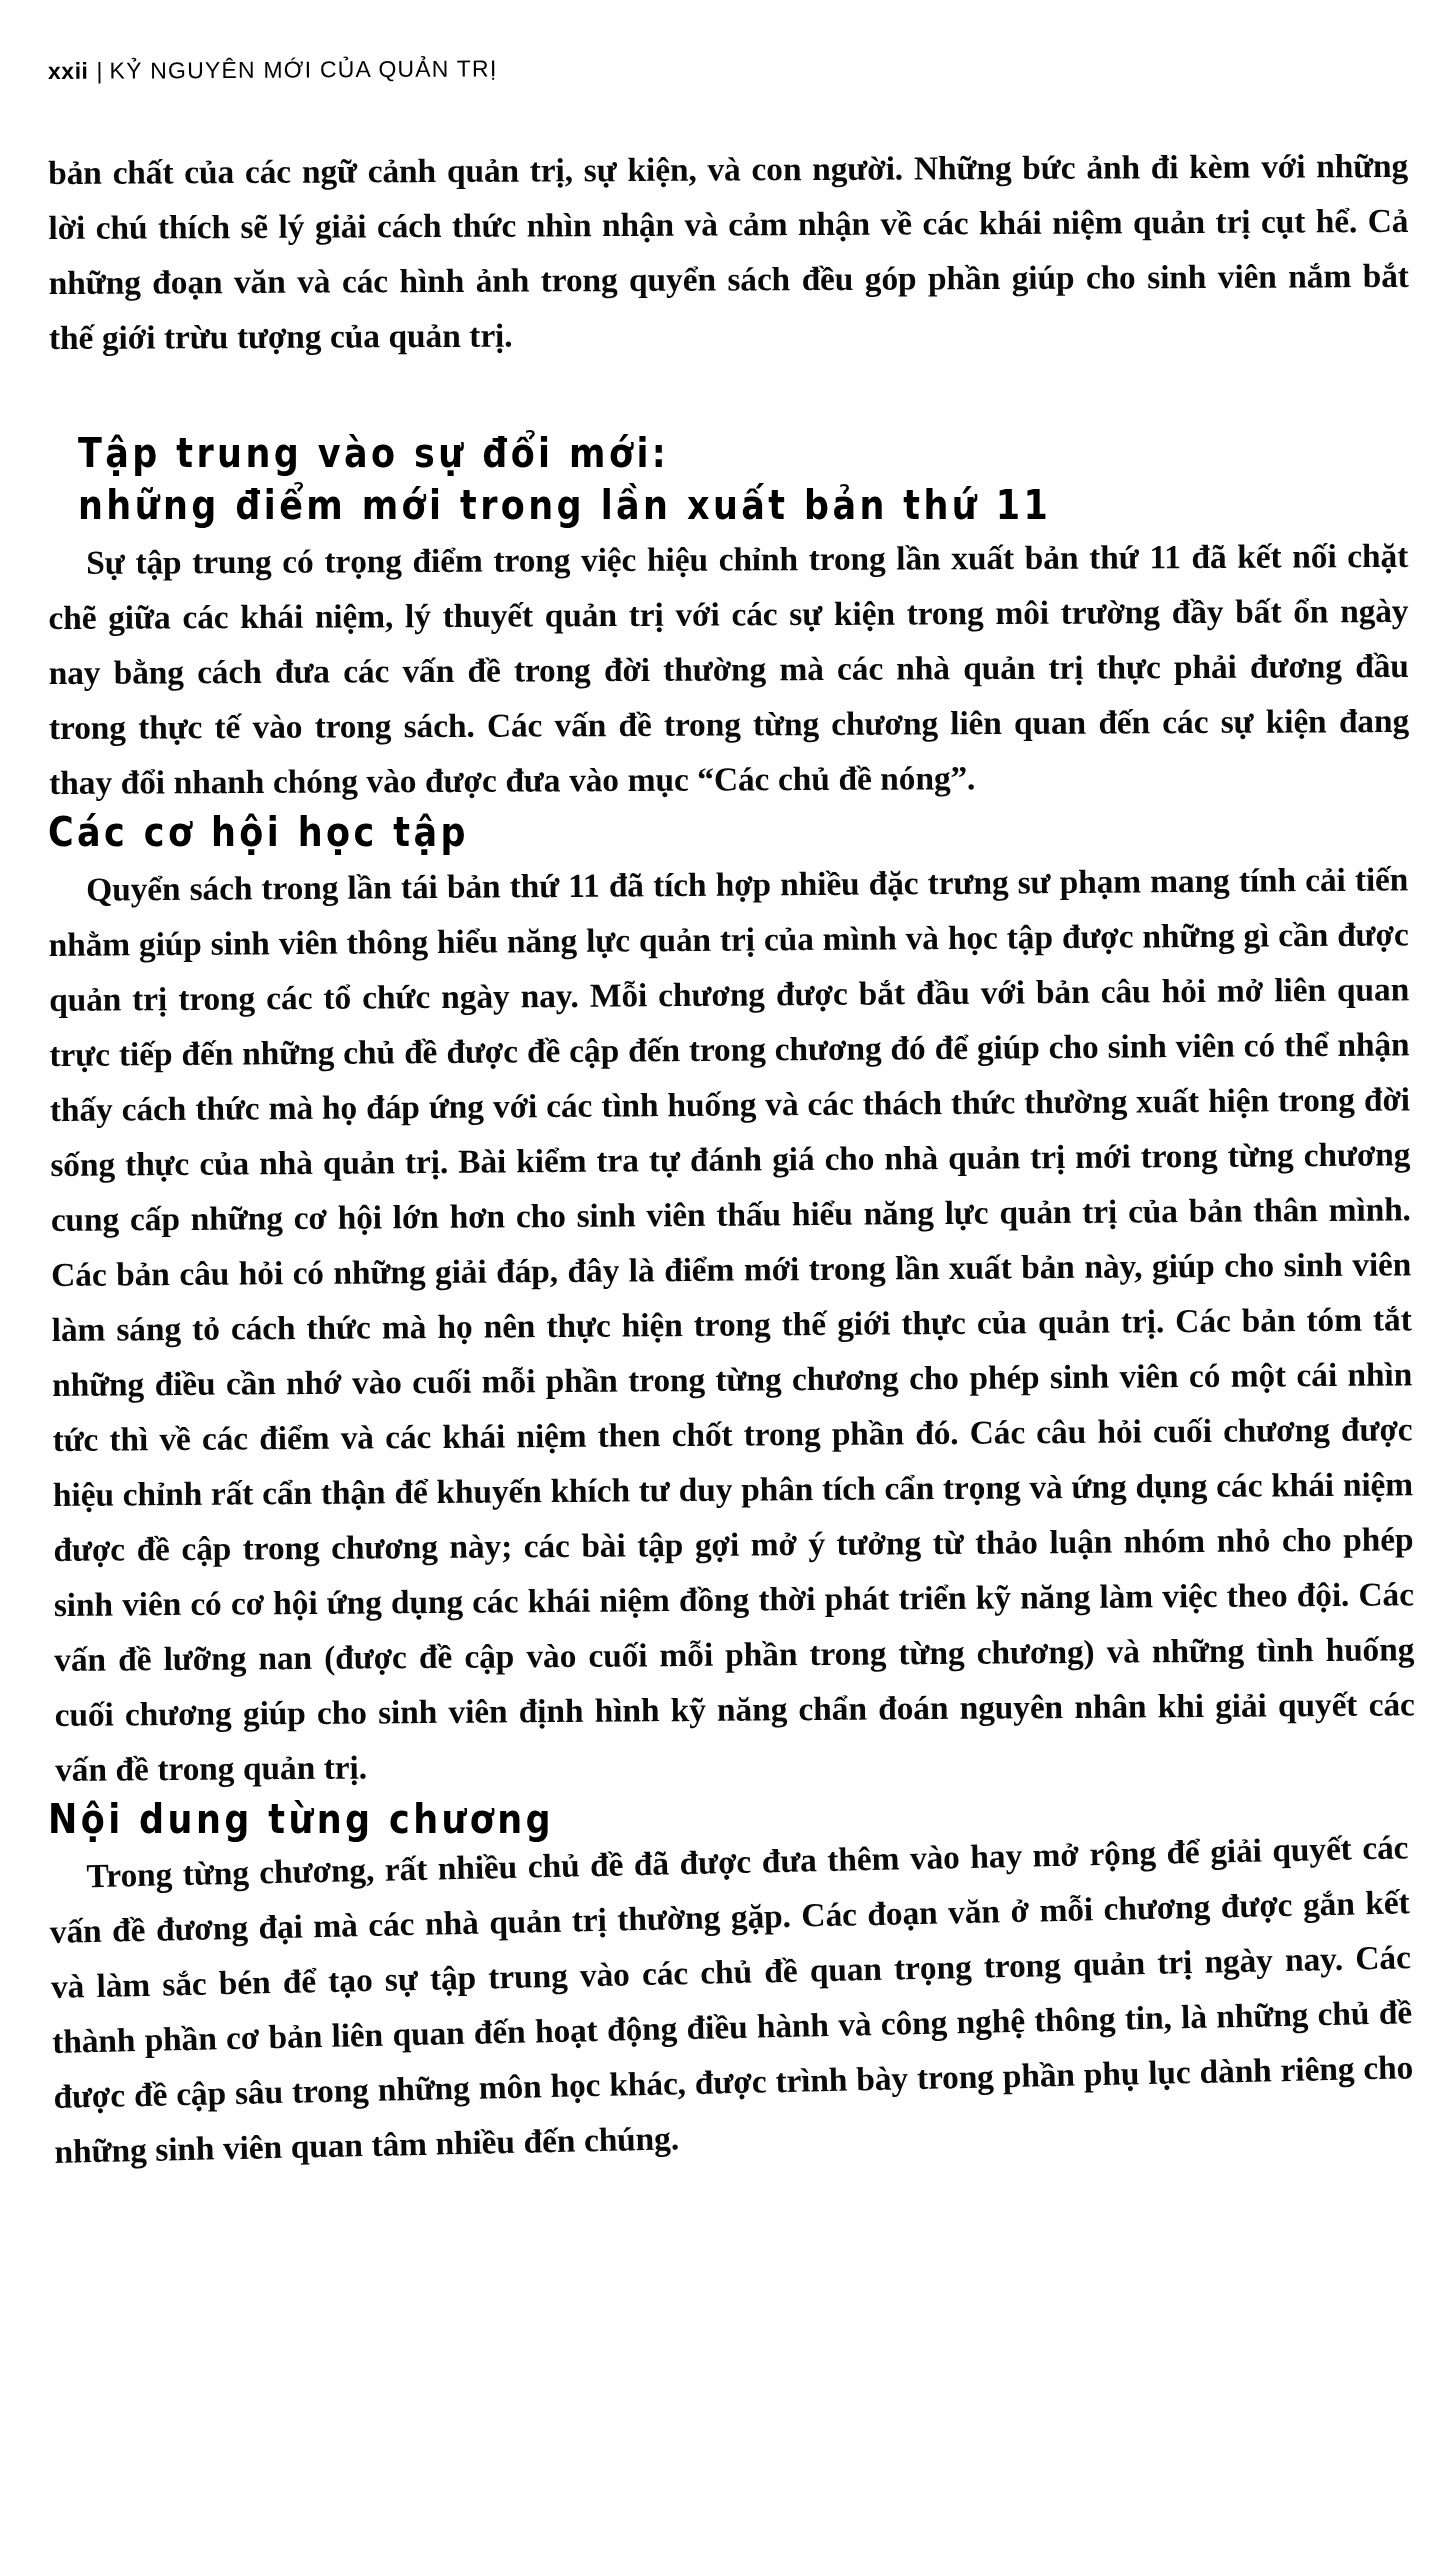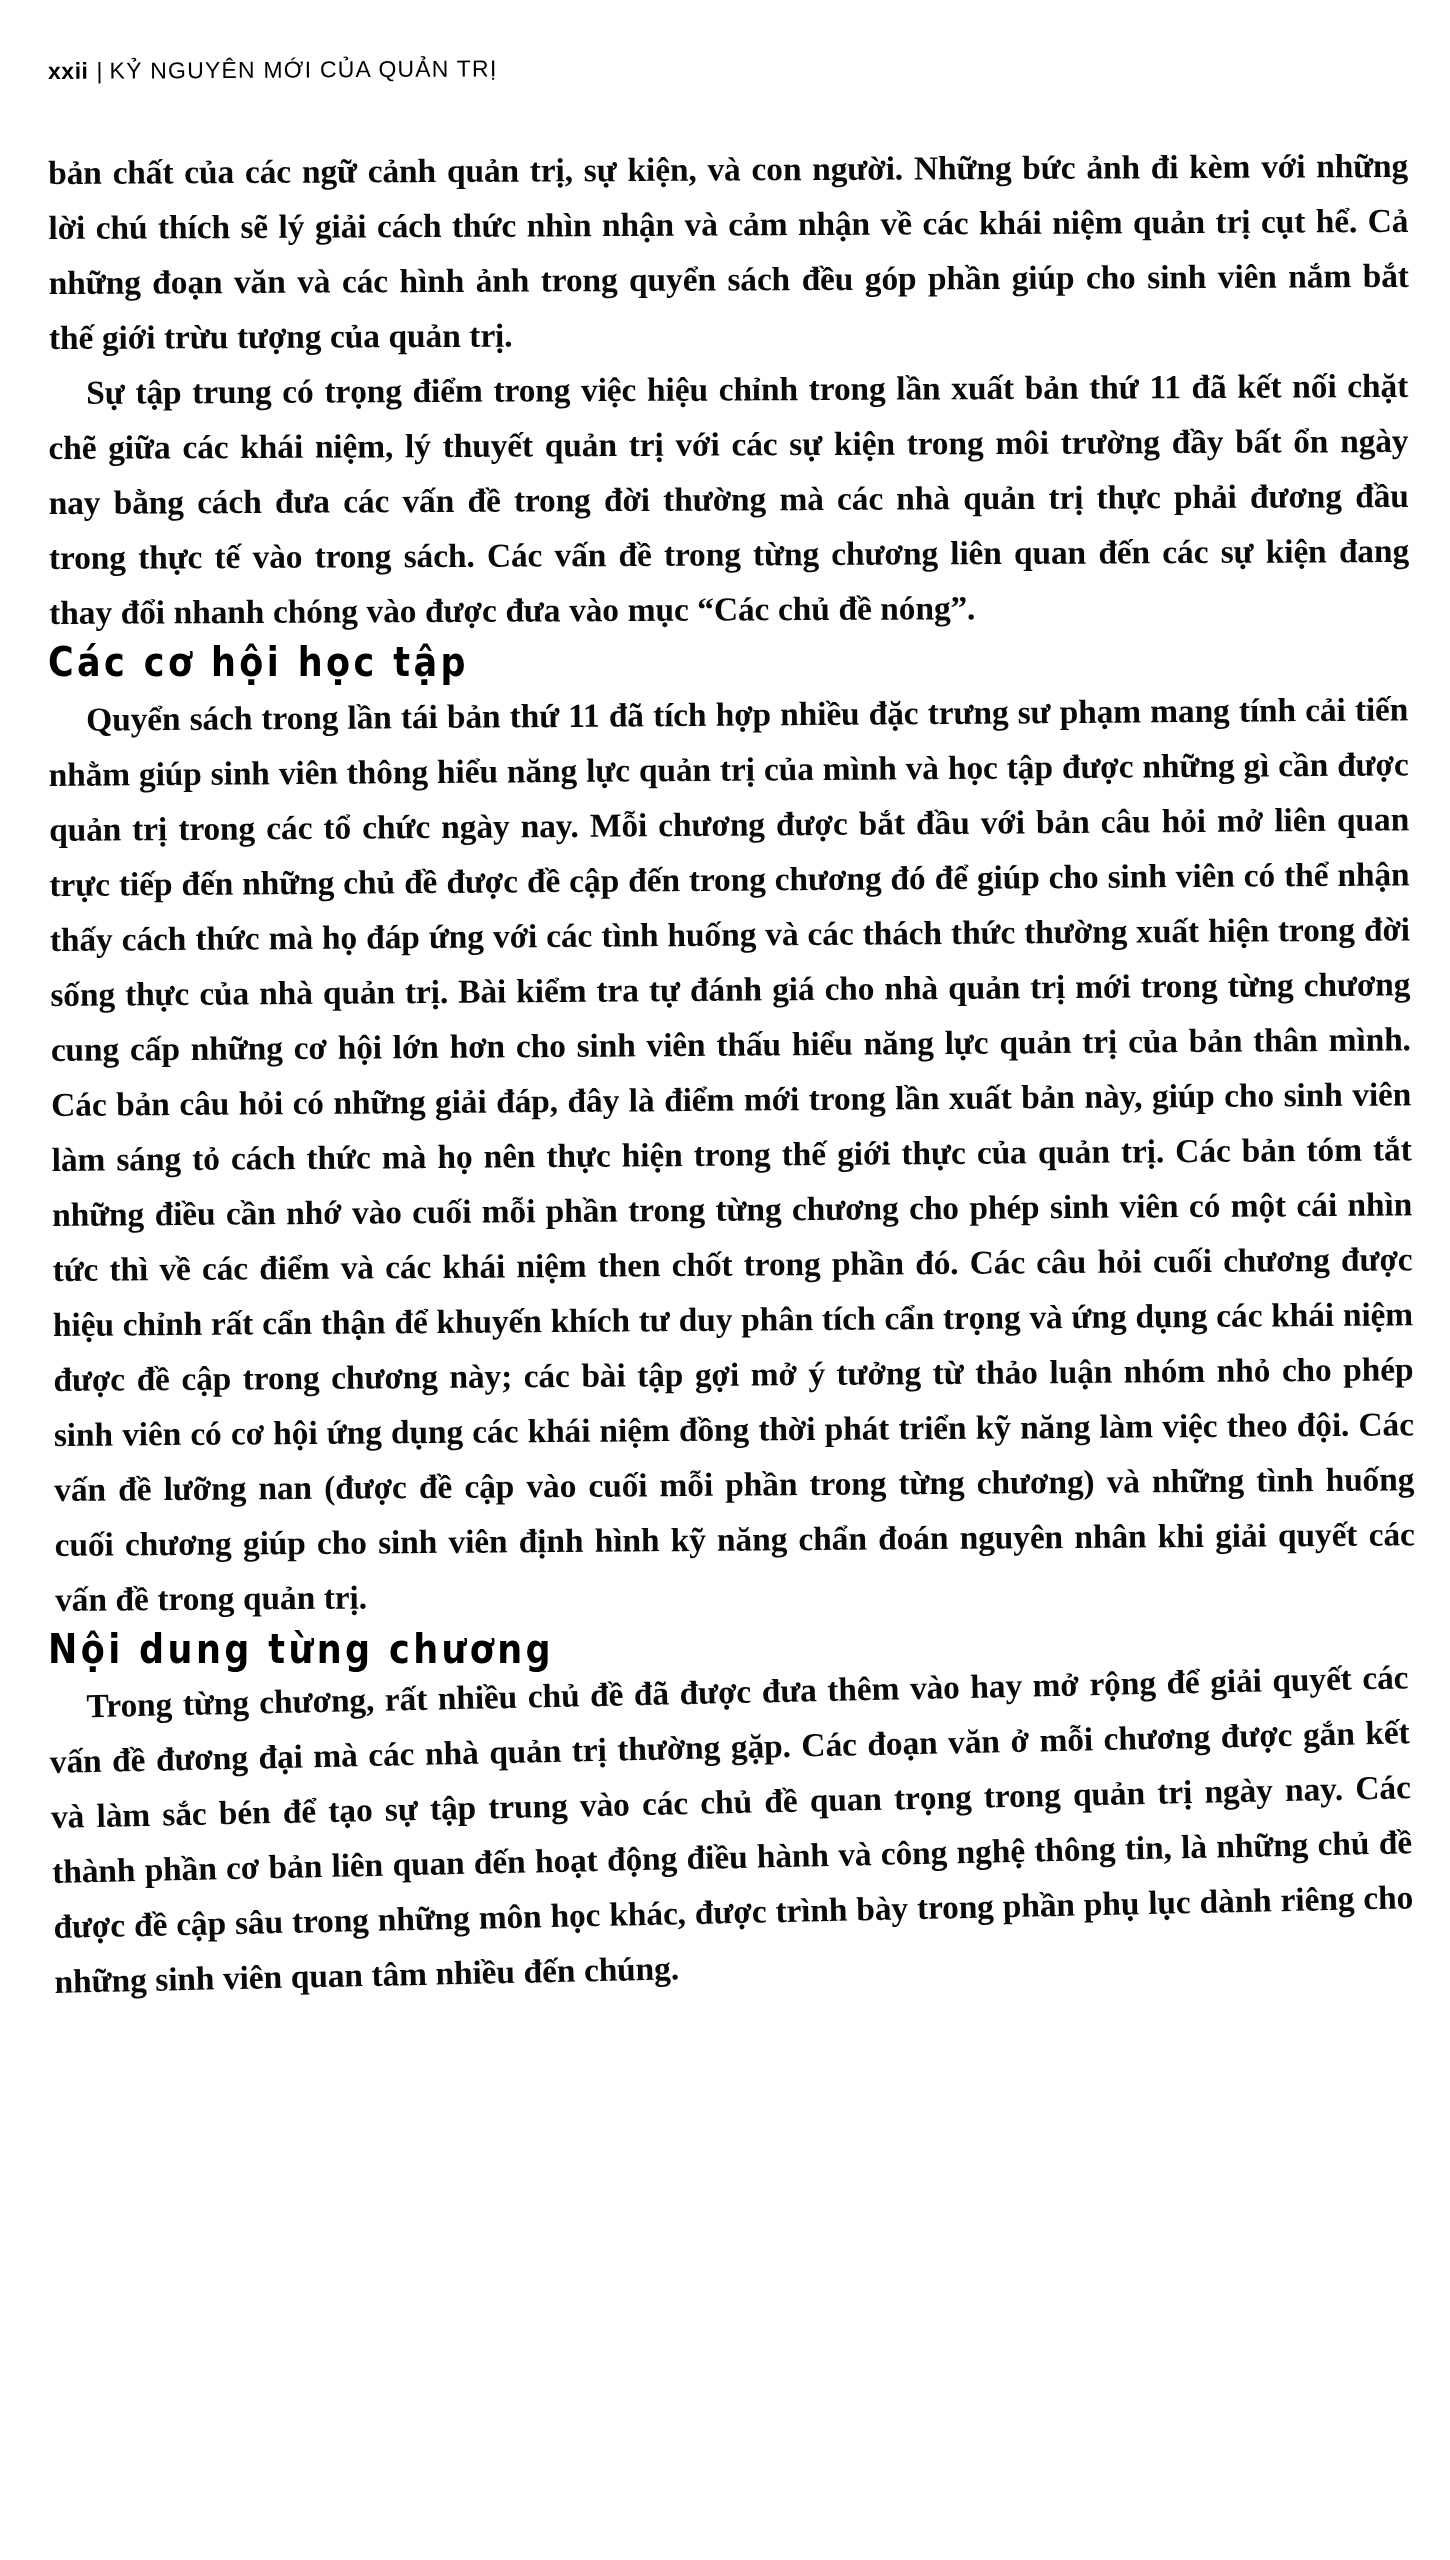--- a/index.html
+++ b/index.html
@@ -101,20 +101,24 @@
 <div id="page">
 
   <div class="running-head">
     <span class="folio">xxii</span><span class="rule">|</span><span class="rh-title">KỶ NGUYÊN MỚI CỦA QUẢN TRỊ</span>
   </div>
 
   <div class="column">
 
     <p class="body blk-para1 skew-a">bản chất của các ngữ cảnh quản trị, sự kiện, và con người. Những bức ảnh đi kèm với những lời chú thích sẽ lý giải cách thức nhìn nhận và cảm nhận về các khái niệm quản trị cụt hể. Cả những đoạn văn và các hình ảnh trong quyển sách đều góp phần giúp cho sinh viên nắm bắt thế giới trừu tượng của quản trị.</p>
 
+    <div class="blk-head1">
+      <h2 class="section skew-a">Tập trung vào sự đổi mới:</h2>
+      <h2 class="section skew-a">những điểm mới trong lần xuất bản thứ 11</h2>
+    </div>
 
     <p class="body indent blk-para2 skew-a">Sự tập trung có trọng điểm trong việc hiệu chỉnh trong lần xuất bản thứ 11 đã kết nối chặt chẽ giữa các khái niệm, lý thuyết quản trị với các sự kiện trong môi trường đầy bất ổn ngày nay bằng cách đưa các vấn đề trong đời thường mà các nhà quản trị thực phải đương đầu trong thực tế vào trong sách. Các vấn đề trong từng chương liên quan đến các sự kiện đang thay đổi nhanh chóng vào được đưa vào mục “Các chủ đề nóng”.</p>
 
     <h2 class="section blk-head2 skew-a">Các cơ hội học tập</h2>
 
     <p class="body indent blk-para3 skew-b">Quyển sách trong lần tái bản thứ 11 đã tích hợp nhiều đặc trưng sư phạm mang tính cải tiến nhằm giúp sinh viên thông hiểu năng lực quản trị của mình và học tập được những gì cần được quản trị trong các tổ chức ngày nay. Mỗi chương được bắt đầu với bản câu hỏi mở liên quan trực tiếp đến những chủ đề được đề cập đến trong chương đó để giúp cho sinh viên có thể nhận thấy cách thức mà họ đáp ứng với các tình huống và các thách thức thường xuất hiện trong đời sống thực của nhà quản trị. Bài kiểm tra tự đánh giá cho nhà quản trị mới trong từng chương cung cấp những cơ hội lớn hơn cho sinh viên thấu hiểu năng lực quản trị của bản thân mình. Các bản câu hỏi có những giải đáp, đây là điểm mới trong lần xuất bản này, giúp cho sinh viên làm sáng tỏ cách thức mà họ nên thực hiện trong thế giới thực của quản trị. Các bản tóm tắt những điều cần nhớ vào cuối mỗi phần trong từng chương cho phép sinh viên có một cái nhìn tức thì về các điểm và các khái niệm then chốt trong phần đó. Các câu hỏi cuối chương được hiệu chỉnh rất cẩn thận để khuyến khích tư duy phân tích cẩn trọng và ứng dụng các khái niệm được đề cập trong chương này; các bài tập gợi mở ý tưởng từ thảo luận nhóm nhỏ cho phép sinh viên có cơ hội ứng dụng các khái niệm đồng thời phát triển kỹ năng làm việc theo đội. Các vấn đề lưỡng nan (được đề cập vào cuối mỗi phần trong từng chương) và những tình huống cuối chương giúp cho sinh viên định hình kỹ năng chẩn đoán nguyên nhân khi giải quyết các vấn đề trong quản trị.</p>
 
     <h2 class="section blk-head3 skew-c">Nội dung từng chương</h2>
 
     <p class="body indent blk-para4 skew-d">Trong từng chương, rất nhiều chủ đề đã được đưa thêm vào hay mở rộng để giải quyết các vấn đề đương đại mà các nhà quản trị thường gặp. Các đoạn văn ở mỗi chương được gắn kết và làm sắc bén để tạo sự tập trung vào các chủ đề quan trọng trong quản trị ngày nay. Các thành phần cơ bản liên quan đến hoạt động điều hành và công nghệ thông tin, là những chủ đề được đề cập sâu trong những môn học khác, được trình bày trong phần phụ lục dành riêng cho những sinh viên quan tâm nhiều đến chúng.</p>

